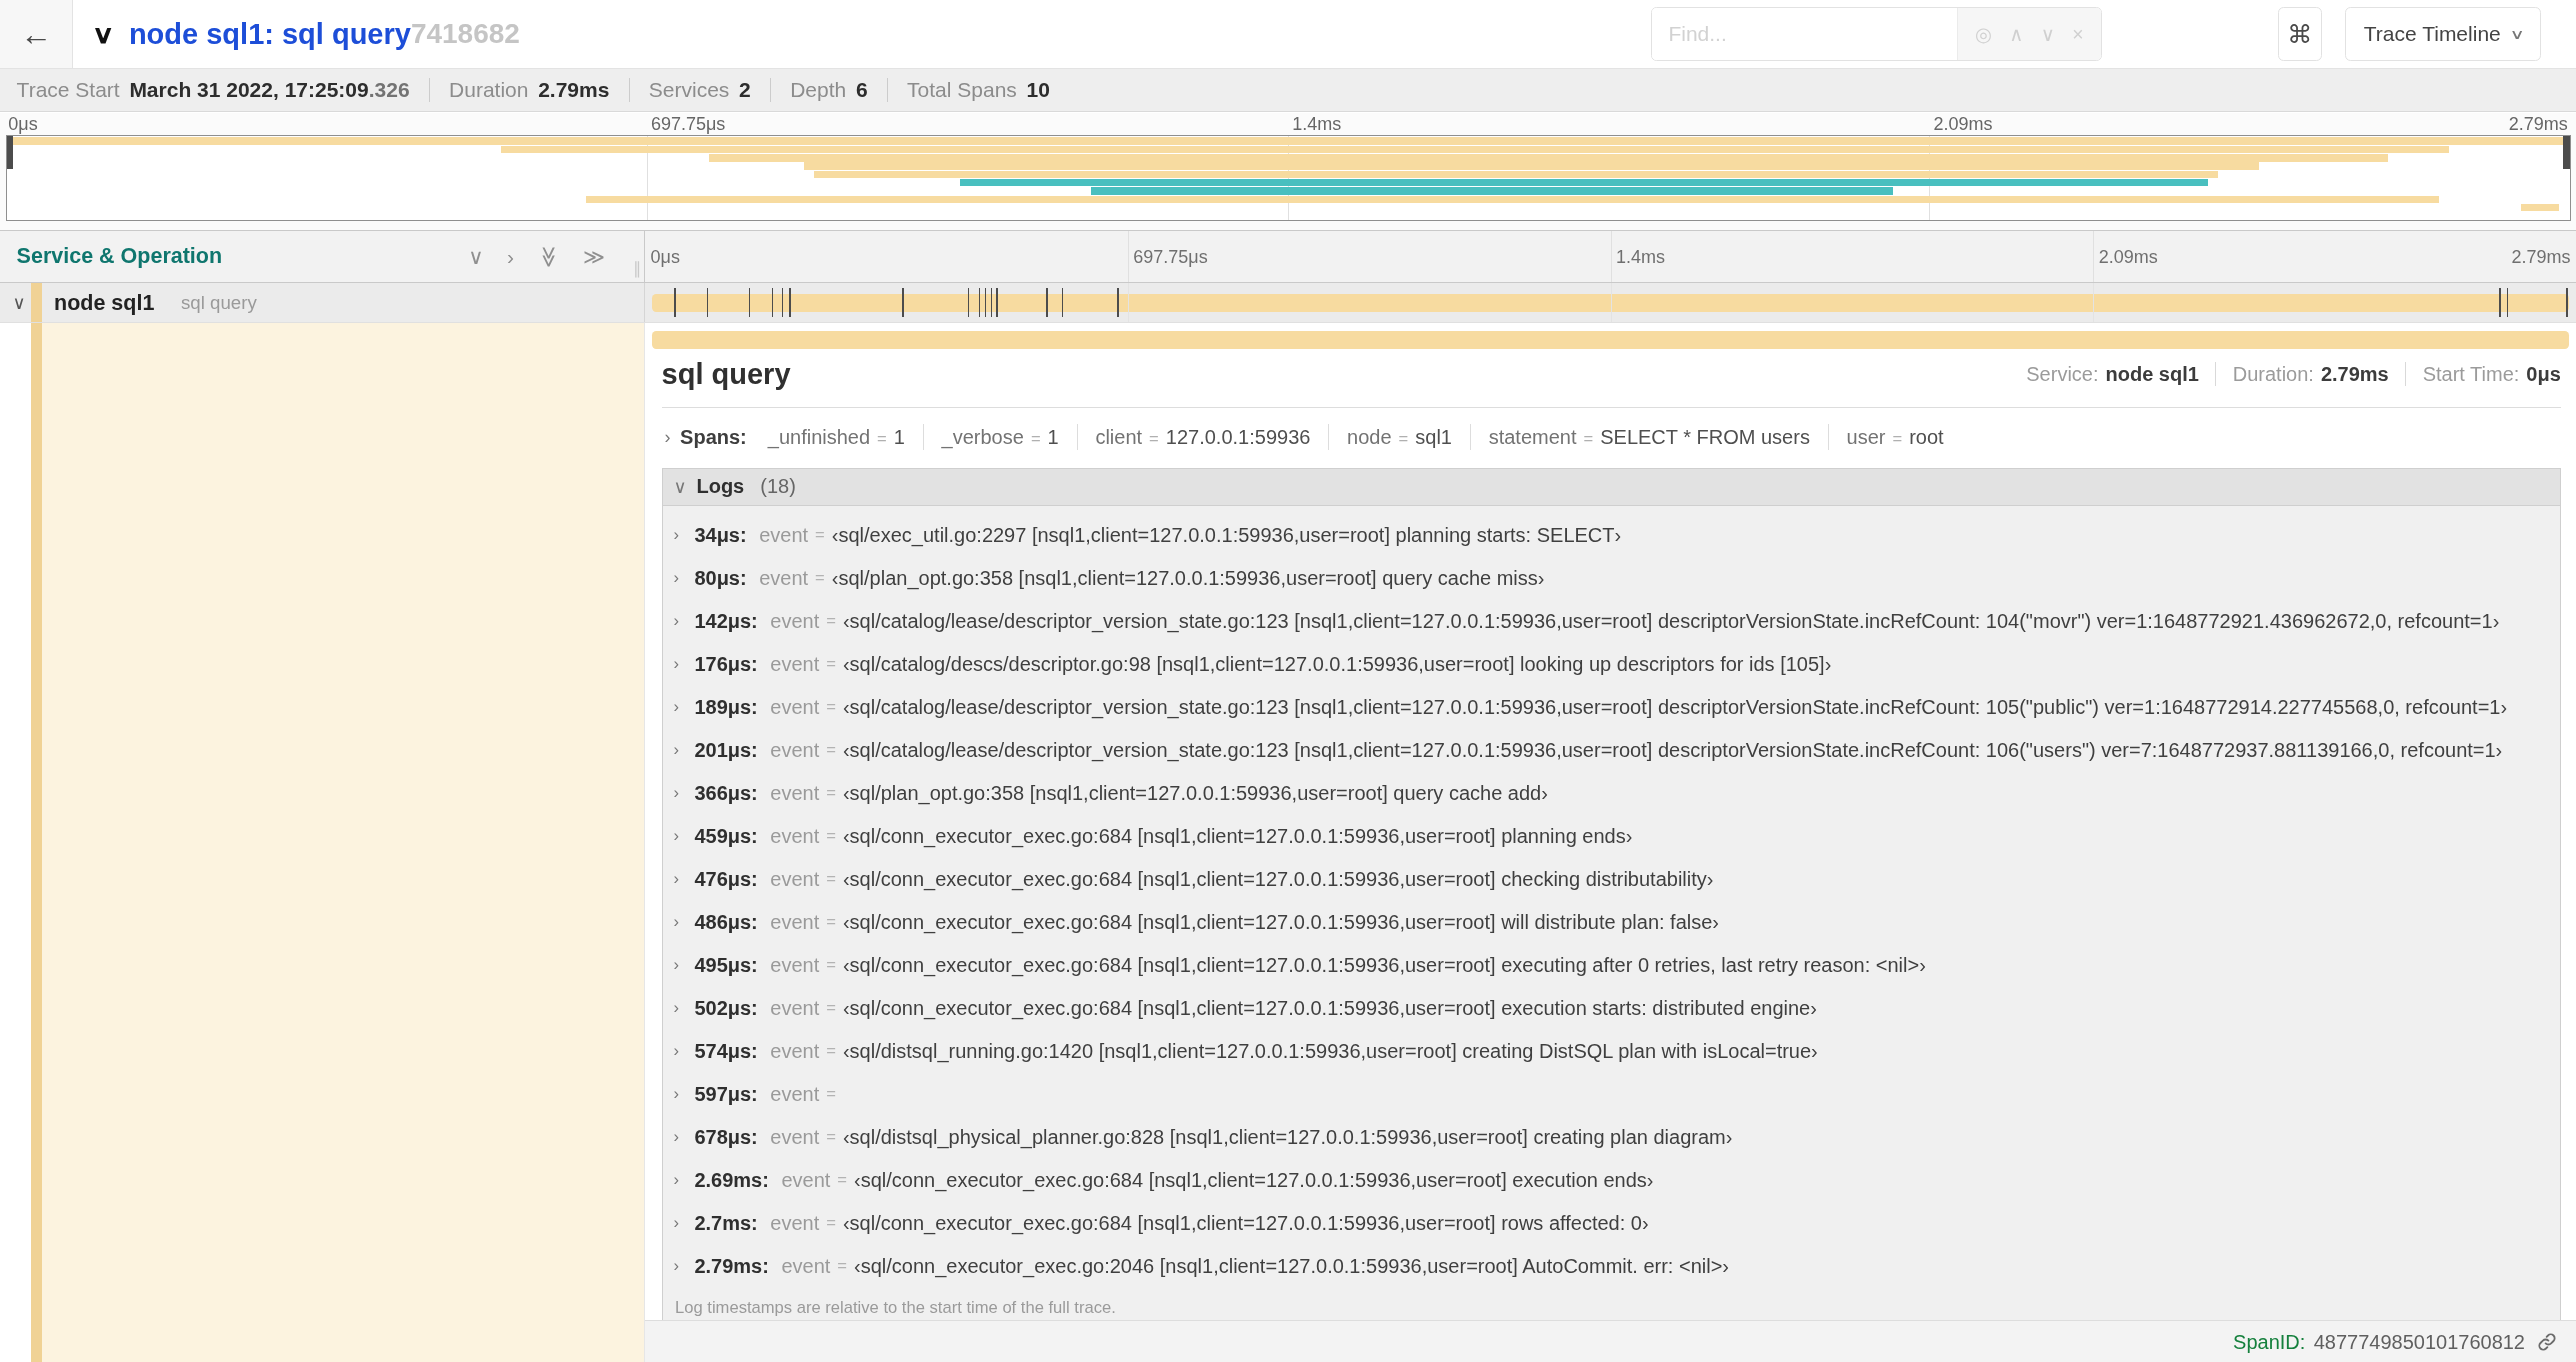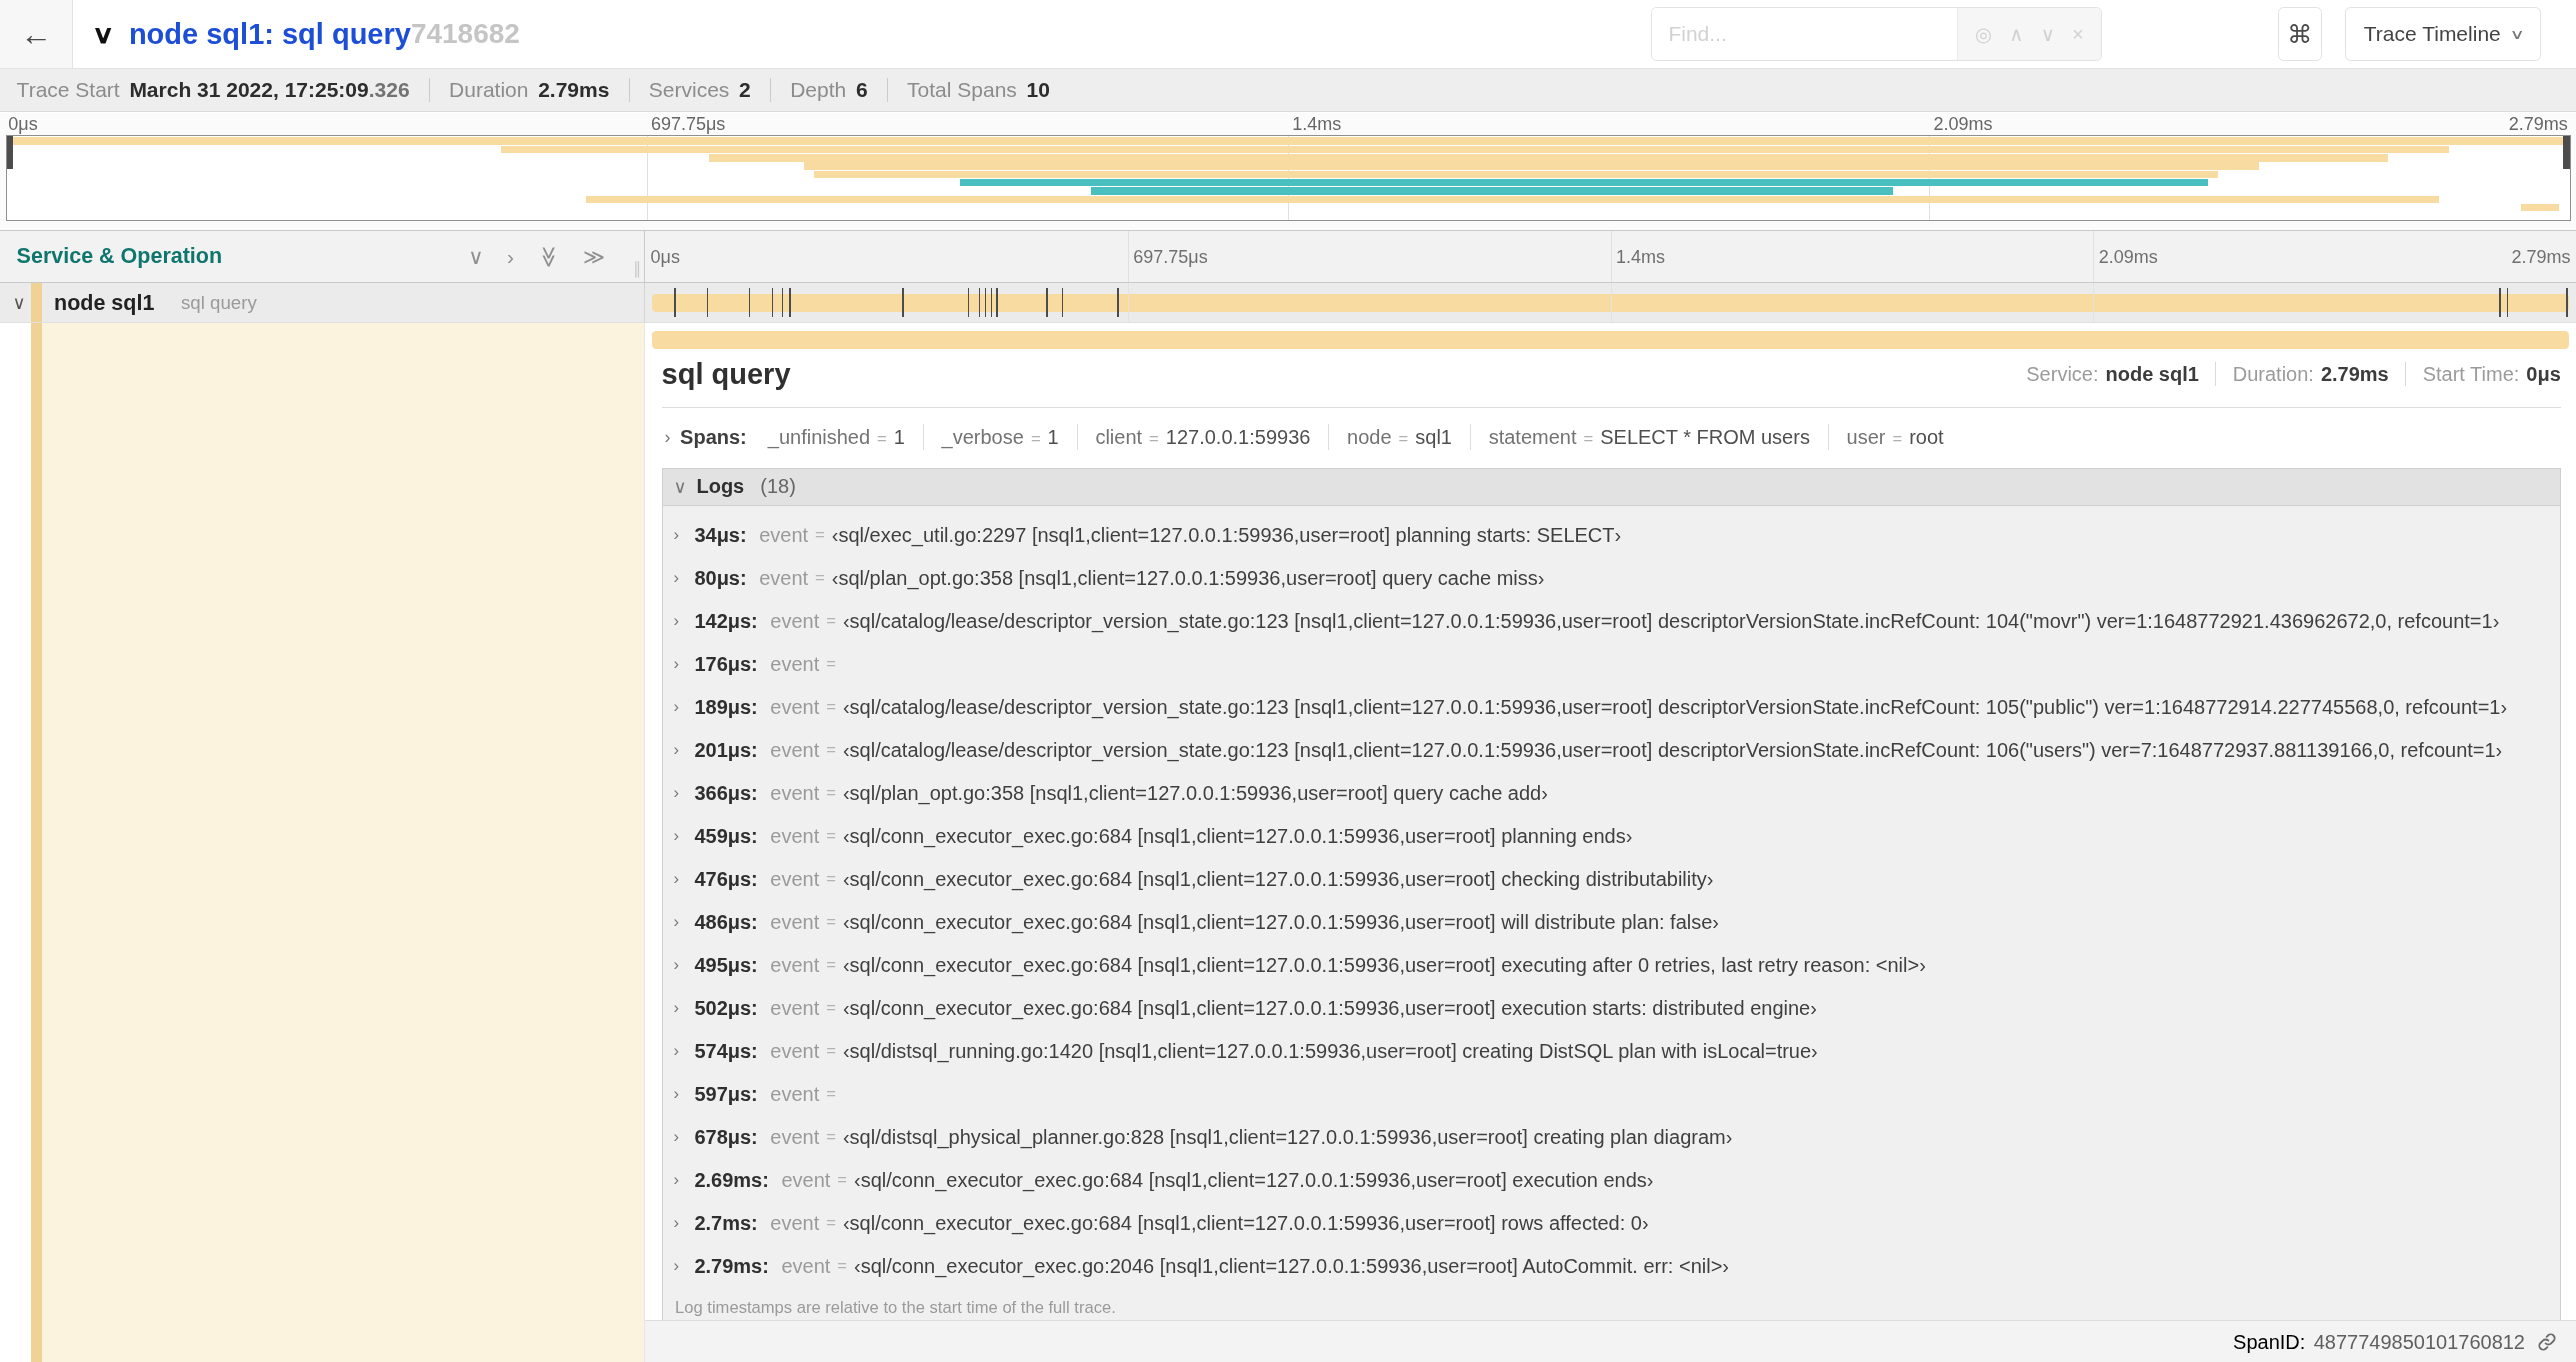--- a/index.html
+++ b/index.html
@@ -110,21 +110,21 @@
   .log-row{height:43px;display:flex;align-items:center;font-size:20px;white-space:nowrap;overflow:hidden;}
   .log-chev{color:#777;font-size:16.6px;width:18px;flex:none;}
   .log-time{font-weight:bold;color:#2f2f2f;margin-left:2.8px;}
   .log-field{color:#9a9a9a;margin-left:12.5px;}
   .log-eq{color:#b3b3b3;font-size:16.6px;margin:0 7px;}
   .log-value{color:#3f3f3f;}
   .logs-foot{font-size:16.6px;color:#9a9a9a;padding:9.7px 0 8.3px 1.4px;}
   .spanid-strip{position:absolute;left:0;right:0;bottom:0;height:43px;background:#f3f3f3;
                 border-top:0.7px solid #ddd;display:flex;align-items:center;justify-content:flex-end;
                 padding-right:18px;font-size:20px;box-sizing:border-box;z-index:5;}
-  .spanid-label{color:#000000;}
+  .spanid-label{color:#15803d;}
   .spanid-value{color:#5f5f5f;margin-left:8.3px;}
   .link-icon{margin-left:11px;display:flex;align-items:center;}
 </style>
 </head>
 <body>
 
 <div id="app">
 
   <header id="topbar">
     <div class="back-cell">
@@ -383,20 +383,21 @@
                 <span class="log-time">142μs:</span>
                 <span class="log-field">event</span>
                 <span class="log-eq">=</span>
                 <span class="log-value">‹sql/catalog/lease/descriptor_version_state.go:123 [nsql1,client=127.0.0.1:59936,user=root] descriptorVersionState.incRefCount: 104("movr") ver=1:1648772921.436962672,0, refcount=1›</span>
               </div>
               <div class="log-row">
                 <span class="log-chev">›</span>
                 <span class="log-time">176μs:</span>
                 <span class="log-field">event</span>
                 <span class="log-eq">=</span>
+                <span class="log-value">‹sql/catalog/descs/descriptor.go:98 [nsql1,client=127.0.0.1:59936,user=root] looking up descriptors for ids [105]›</span>
               </div>
               <div class="log-row">
                 <span class="log-chev">›</span>
                 <span class="log-time">189μs:</span>
                 <span class="log-field">event</span>
                 <span class="log-eq">=</span>
                 <span class="log-value">‹sql/catalog/lease/descriptor_version_state.go:123 [nsql1,client=127.0.0.1:59936,user=root] descriptorVersionState.incRefCount: 105("public") ver=1:1648772914.227745568,0, refcount=1›</span>
               </div>
               <div class="log-row">
                 <span class="log-chev">›</span>

